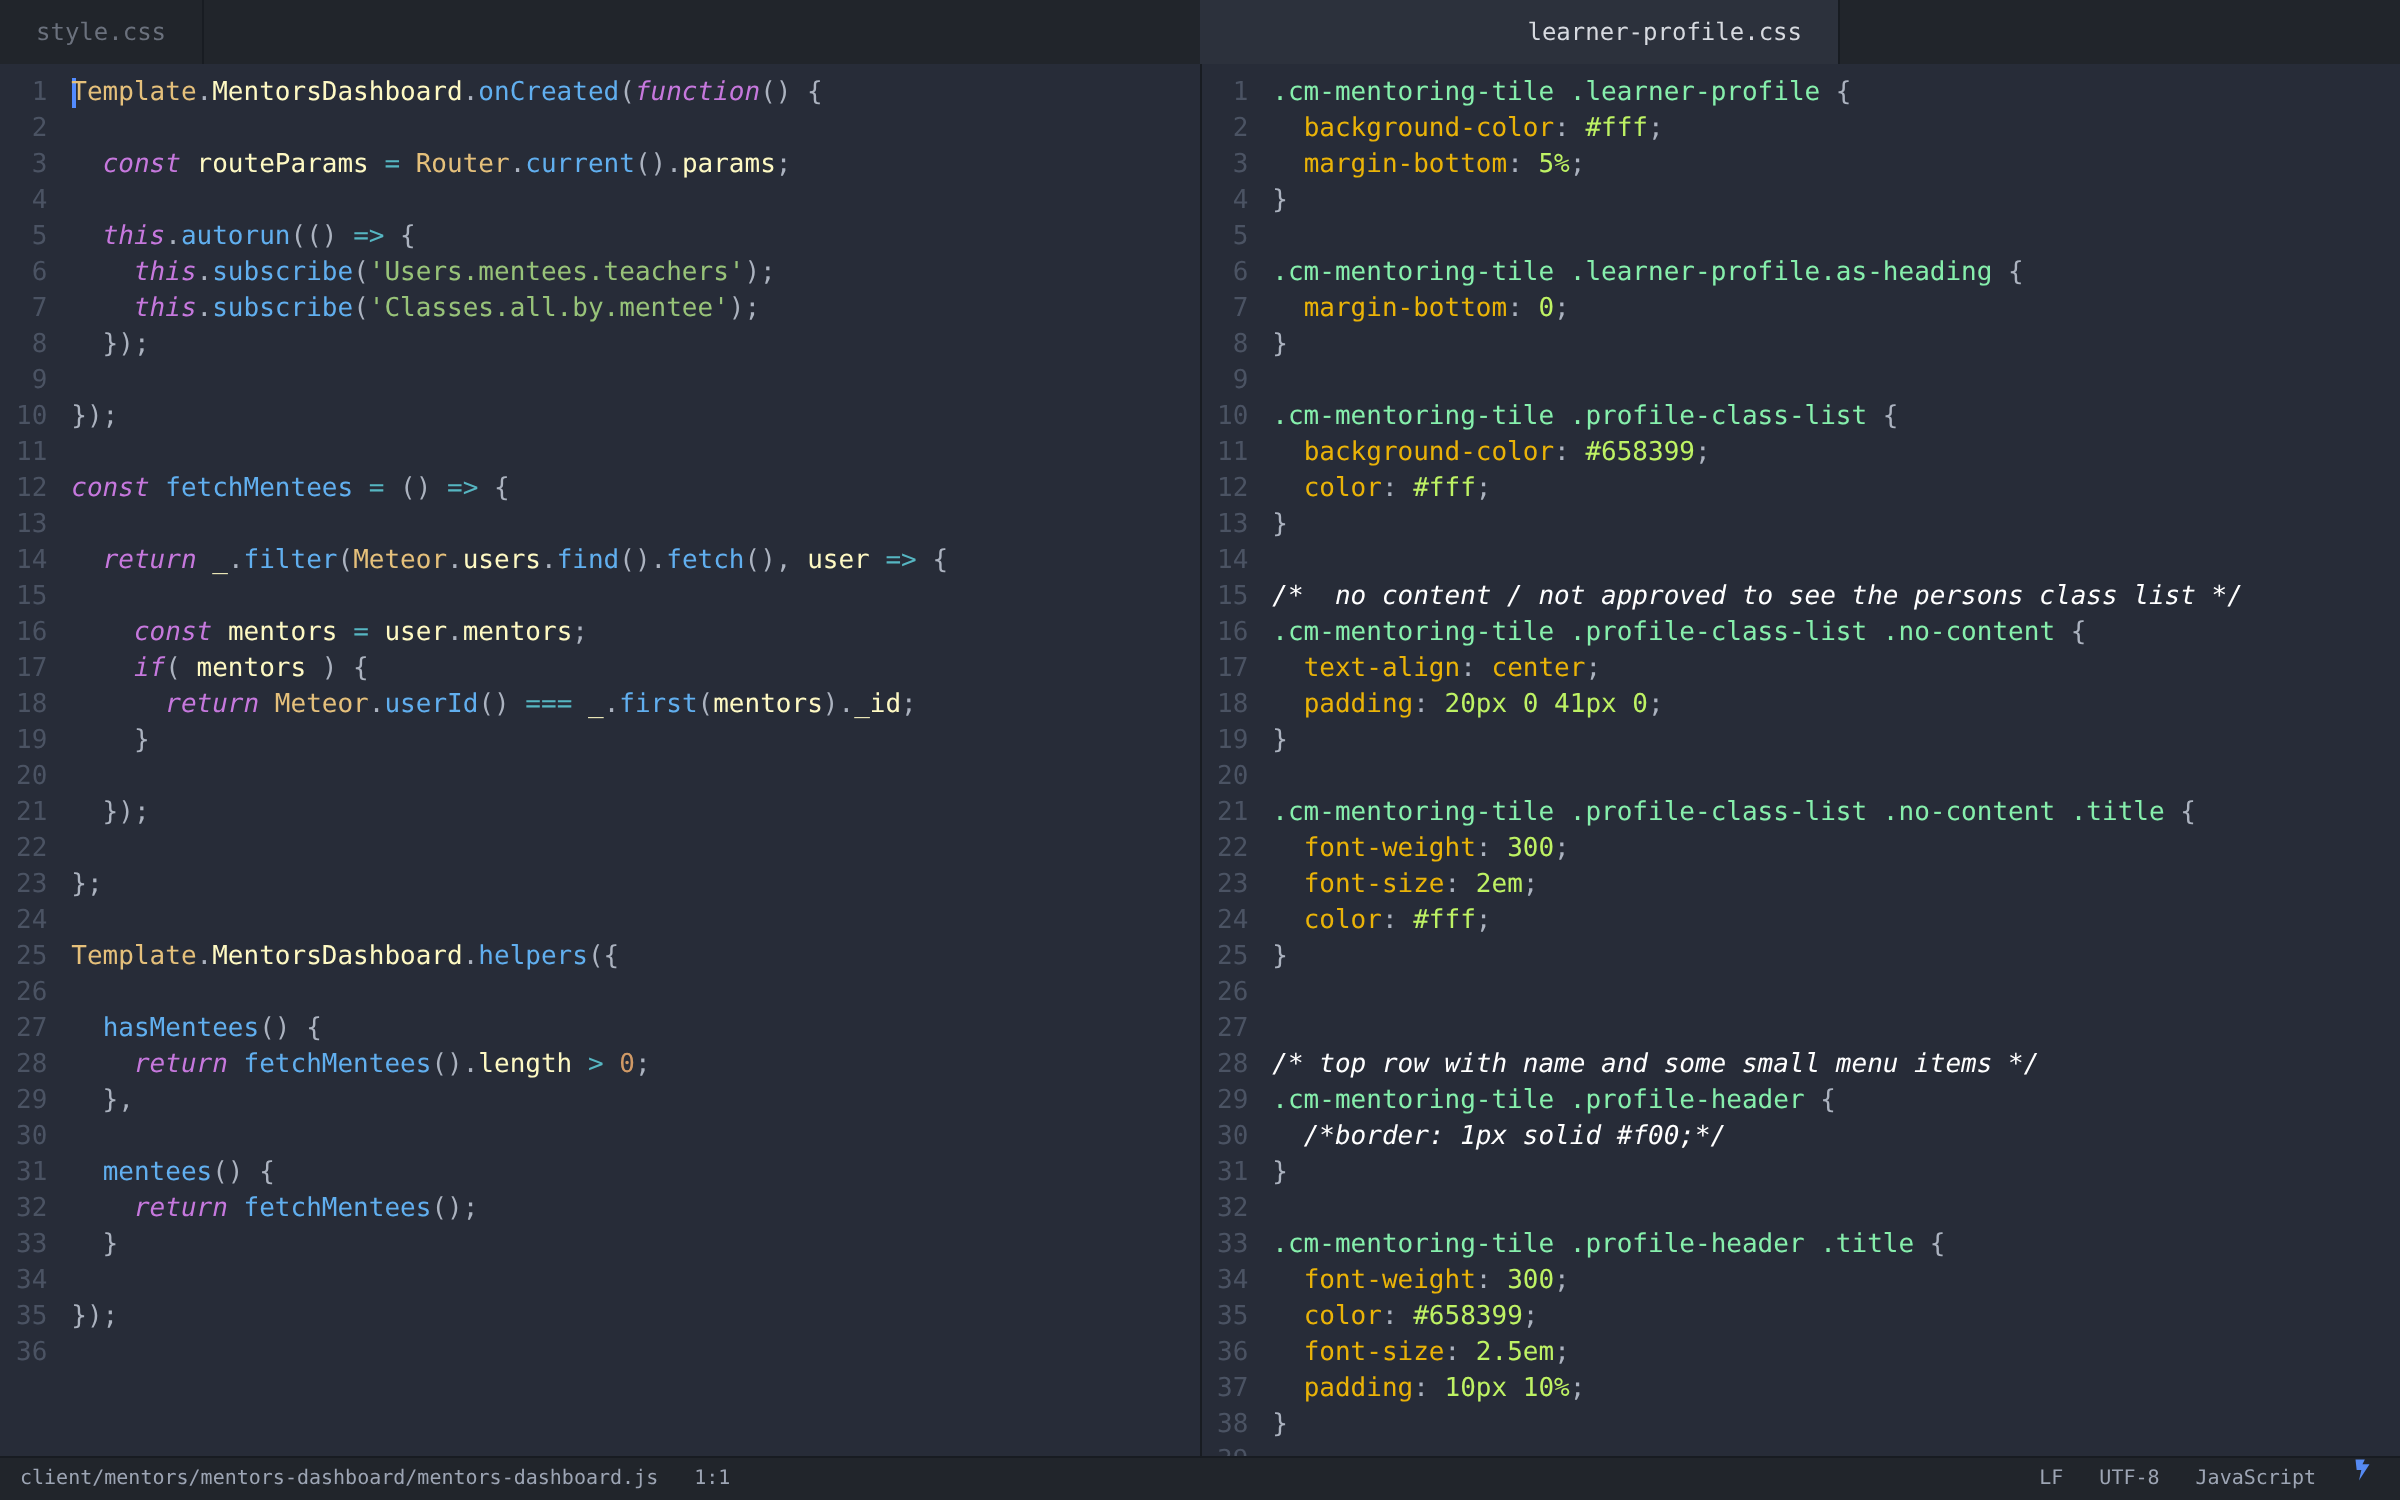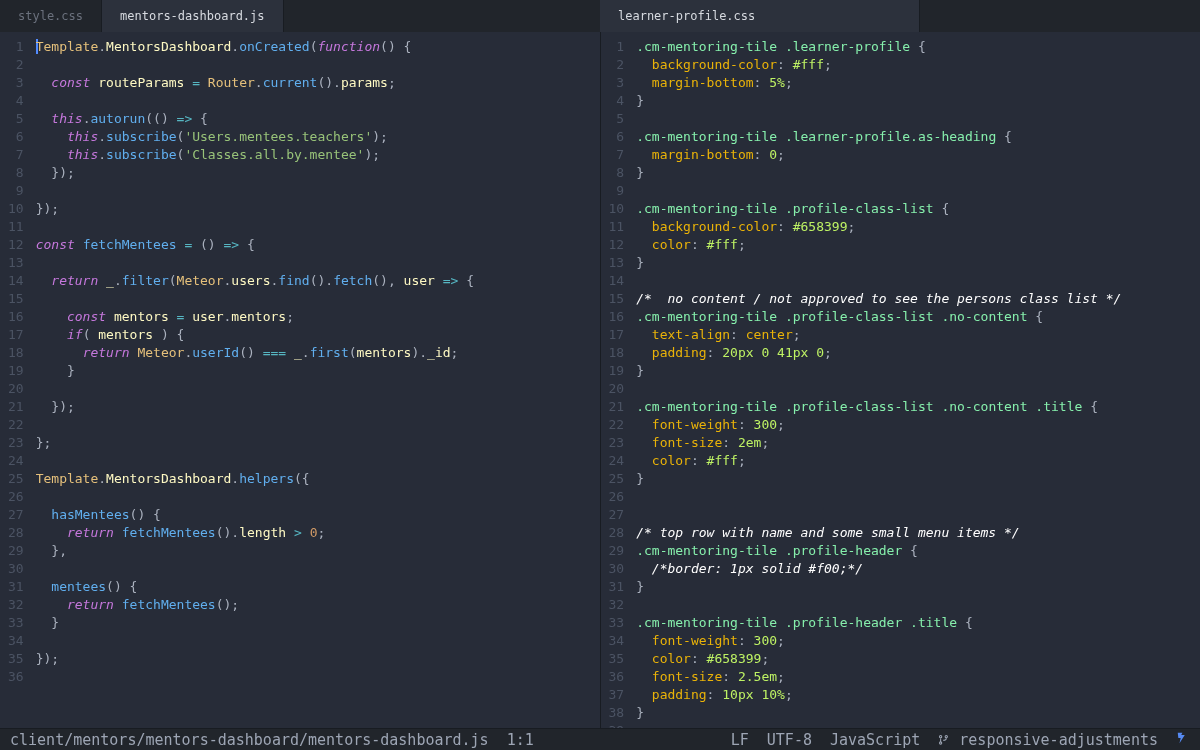--- a/index.html
+++ b/index.html
@@ -62,21 +62,21 @@
     left:-40px; right:-10px; top:0; height:18px;
     background:#2c313c;
     z-index:-1;
   }
   .statusbar {
     display: flex;
     background: #21252b;
     color: #9da5b4;
     height: 22px;
     line-height: 22px;
-    font-size: 15px;
+    font-size: 10px;
     padding: 0 10px;
     justify-content: space-between;
     border-top: 1px solid #181c22;
   }
   .sb-left, .sb-right { display: flex; gap: 18px; align-items: center; }
   .sb-right span { color: #9da5b4; }
   .git-icon {
     display:inline-block;
     transform: translateY(1px);
   }
@@ -103,24 +103,23 @@
   }
 </style>
 </head>
 <body>
 
 <div class="app">
 
   <div class="tabbar">
     <div class="tabgroup">
       <div class="tab">style.css</div>
-      <div class="tab active">mentors-dashboard.js</div>
     </div>
     <div class="tabgroup">
-      <div class="tab active" style="text-align:left;flex:0 0 auto;min-width:320px">learner-profile.css</div>
+      <div class="tab active" style="text-align:right;flex:0 0 auto;min-width:320px">learner-profile.css</div>
     </div>
   </div>
 
   <div class="panes">
     <div class="pane">
       <div class="gutter" id="gut-left">
           <div>1</div>
           <div>2</div>
           <div>3</div>
           <div>4</div>
@@ -207,28 +206,20 @@
 
   <div class="statusbar">
     <div class="sb-left">
       <span>client/mentors/mentors-dashboard/mentors-dashboard.js</span>
       <span>1:1</span>
     </div>
     <div class="sb-right">
       <span>LF</span>
       <span>UTF-8</span>
       <span>JavaScript</span>
-      <span>
-        <span class="git-icon">
-          <svg width="12" height="12" viewBox="0 0 16 16" fill="none">
-              <path d="M5 3.5a1.5 1.5 0 1 1-3 0 1.5 1.5 0 0 1 3 0ZM3.5 6v4.5M3.5 10.5a1.5 1.5 0 1 0 0 3 1.5 1.5 0 0 0 0-3ZM12.5 3.5a1.5 1.5 0 1 1-3 0 1.5 1.5 0 0 1 3 0ZM11 5v1c0 2-2 2.5-4 2.5" stroke="#9da5b4" stroke-width="1.4"></path>
-            </svg>
-        </span>
-        <span>responsive-adjustments</span>
-      </span>
       <span style="color:#568af2">
         <svg width="14" height="14" viewBox="0 0 24 24" fill="#568af2">
             <path d="M3 3h8l-2 4h6l-9 14 2-9H4l-1-9z"></path>
           </svg>
       </span>
     </div>
   </div>
 
 </div>
 

